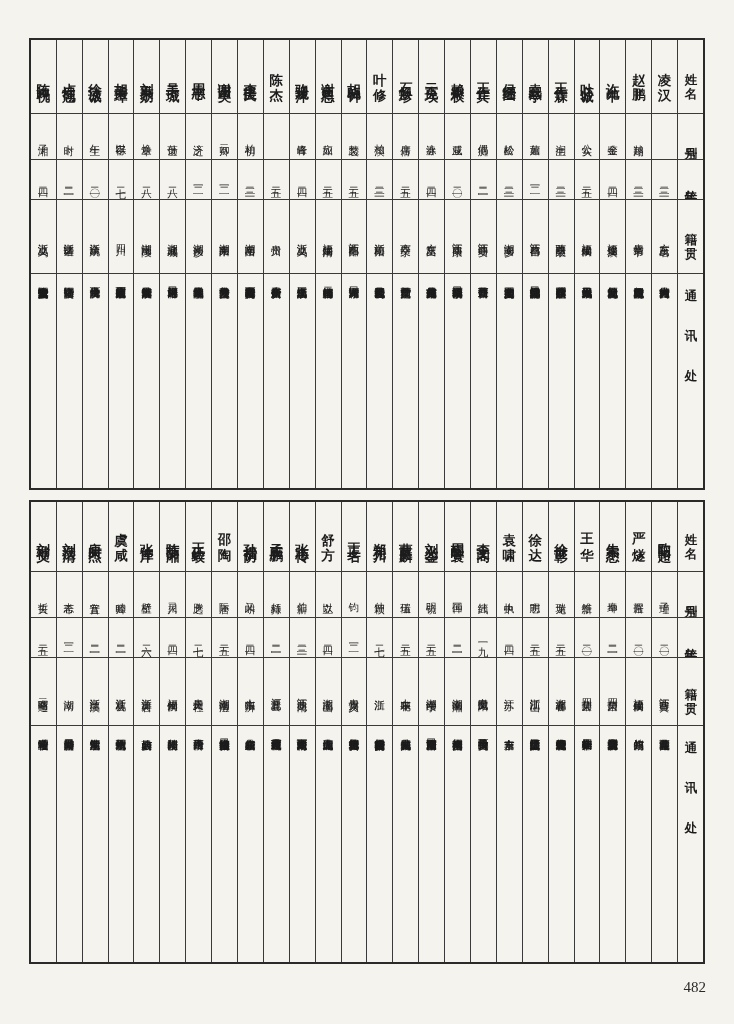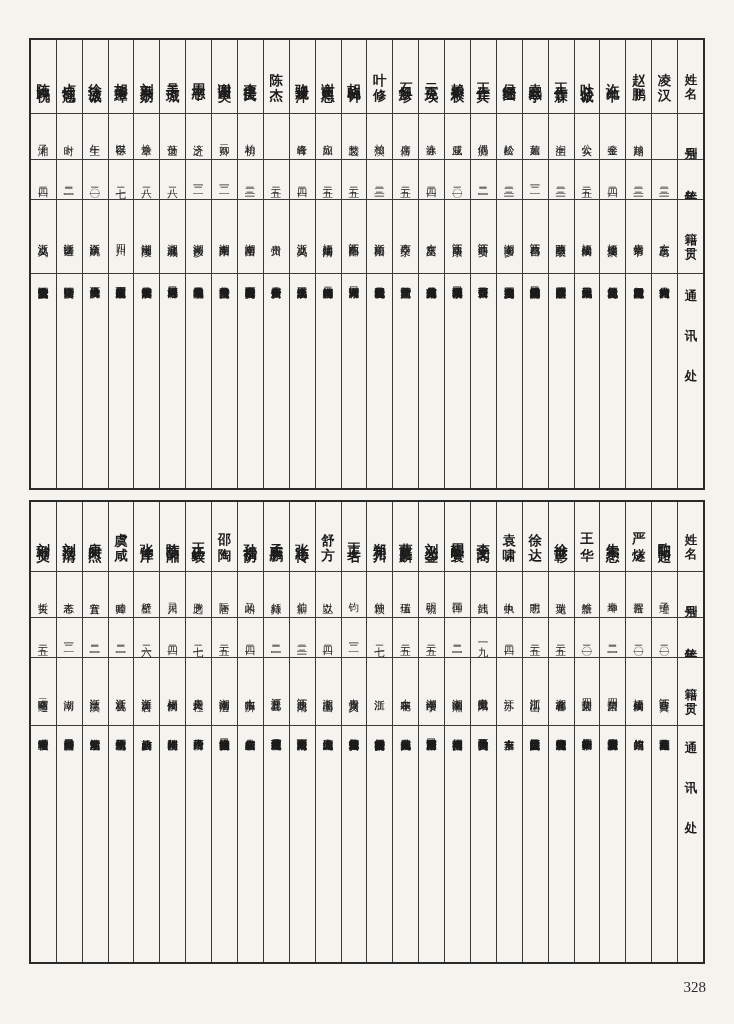--- a/index.html
+++ b/index.html
@@ -935,14 +935,14 @@
           <span class="vtext small-txt">二五</span>
         </div>
         <div class="cell c-origin">
           <span class="vtext small-txt">云南昭通</span>
         </div>
         <div class="cell c-addr">
           <span class="vtext addr-txt">昭通宣道中学校转</span>
         </div>
       </div>
     </div>
-  <div class="page-number">328</div>
+  <div class="page-number">482</div>
 </div>
 
 </body></html>

